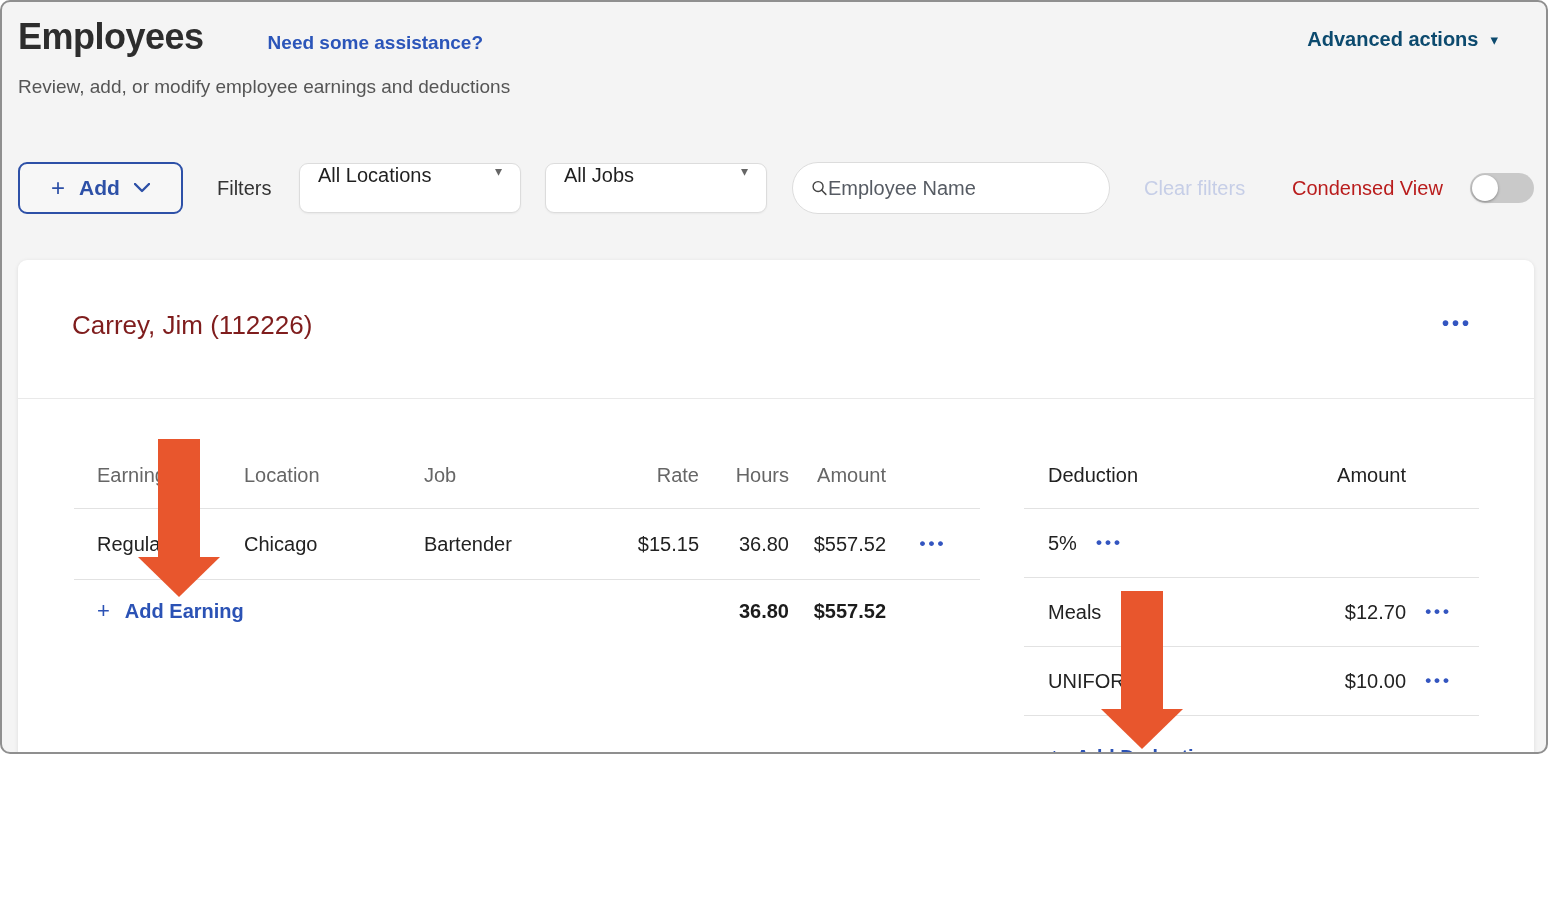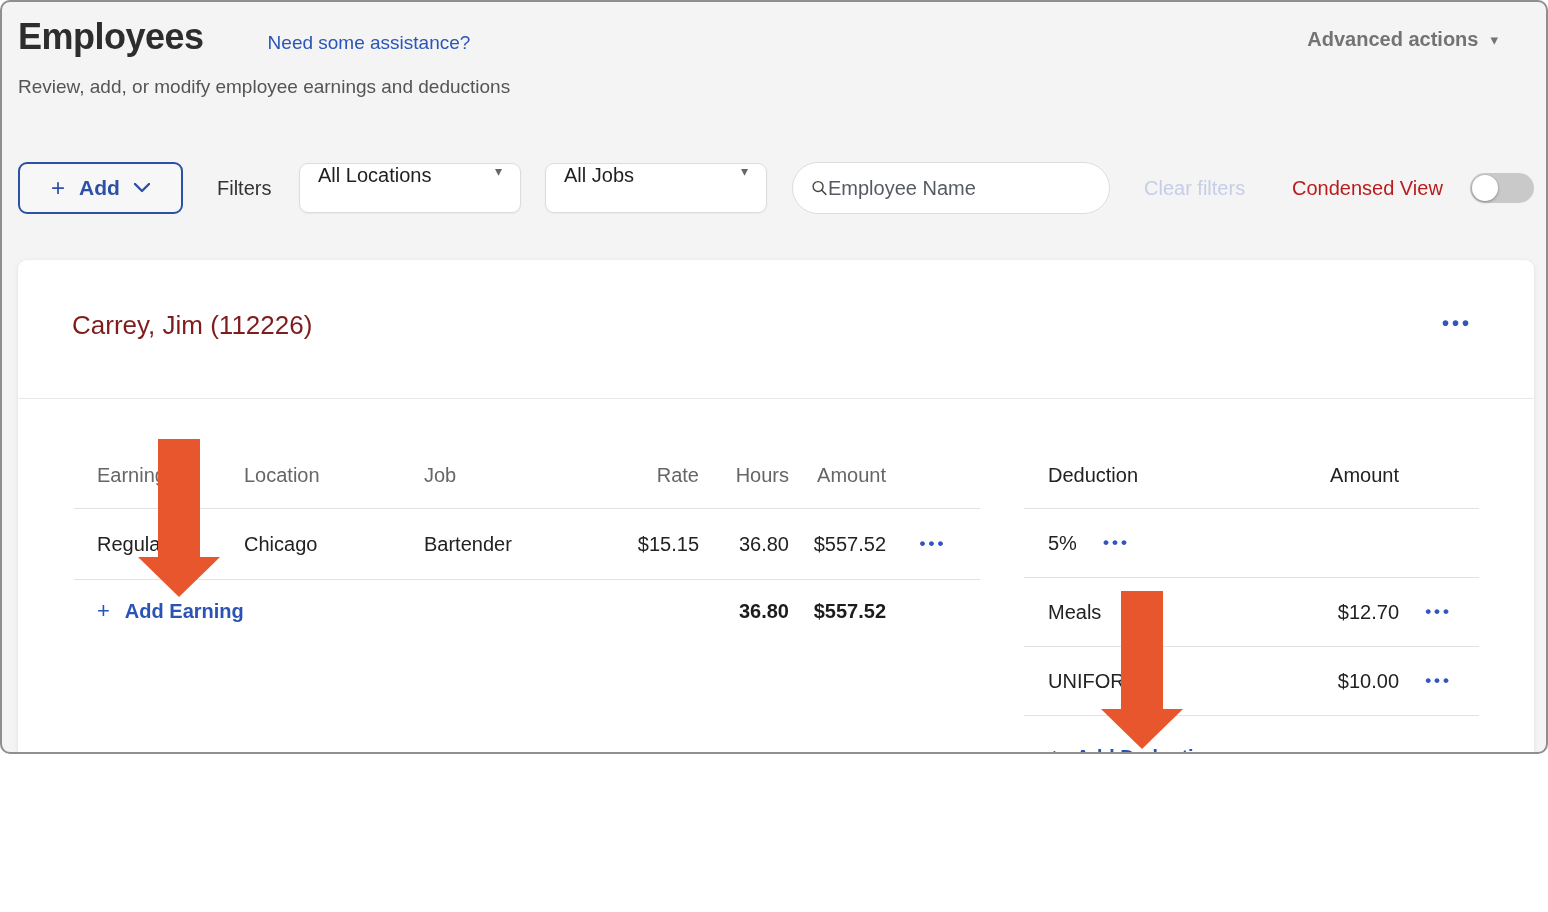--- a/index.html
+++ b/index.html
@@ -10,25 +10,25 @@
   }
   .screen {
     position:relative; width:1548px; height:754px;
     border:2px solid #8f8f8f; border-radius:10px;
     background:#f4f4f4; overflow:hidden;
   }
 
   
   .page-header { position:absolute; left:16px; top:14px; display:flex; align-items:baseline; gap:16px; }
   .page-title { font-size:36px; font-weight:700; color:#2d2d2d; letter-spacing:-0.5px; }
-  .assist-link { font-size:19px; font-weight:400; color:#2b55b9; cursor:pointer;padding-left:48px; }
+  .assist-link { font-size:19px; font-weight:700; color:#2b55b9; cursor:pointer;padding-left:48px; }
   .page-subtitle { position:absolute; left:16px; top:74px; font-size:19px; color:#555; }
   .advanced-actions {
     position:absolute; right:48px; top:26px; display:flex; align-items:center; gap:12px;
-    color:#737373; font-size:20px; font-weight:700; cursor:pointer;
+    color:#0c4a6e; font-size:20px; font-weight:700; cursor:pointer;
   }
   .caret { font-size:15px; line-height:1; }
 
   
   .toolbar { position:absolute; left:0; top:160px; width:100%; height:52px; }
   .add-btn {
     position:absolute; left:16px; top:0; width:165px; height:52px;
     border:2px solid #2d50a7; border-radius:9px; background:#f7f7f7;
     display:flex; align-items:center; justify-content:center; gap:14px;
     color:#2d50a7; cursor:pointer;
@@ -89,21 +89,21 @@
   .bold { font-weight:700; color:#1c1c1c; }
   .row-menu { text-align:center; }
   .row-menu .menu-dots { font-size:17px; }
 
   .add-link { display:flex; align-items:center; gap:15px; cursor:pointer; padding-left:23px; grid-column:1 / span 3; }
   .add-link .plus { color:#2b52b5; font-size:22px; }
   .add-link .lbl { color:#2b52b5; font-size:20px; font-weight:700; }
 
   
   .deductions { position:absolute; left:1006px; top:182px; width:455px; }
-  .d-row { display:flex; align-items:center; padding:0 27px 0 24px; gap:17px; }
+  .d-row { display:flex; align-items:center; padding:0 27px 0 24px; gap:10px; }
   .d-head { height:67px; border-bottom:1px solid #e2e2e2; }
   .d-item { height:69px; border-bottom:1px solid #e2e2e2; }
   .d-name { flex:1; font-size:20px; color:#222; }
   .d-amount { font-size:20px; color:#222; text-align:right; }
   .d-menu { width:36px; text-align:right; }
   .d-menu .menu-dots { font-size:17px; }
   .d-add { margin-top:28px; padding-left:24px; display:flex; align-items:center; gap:15px; cursor:pointer; }
   .d-add .plus { color:#2b52b5; font-size:22px; }
   .d-add .lbl { color:#2b52b5; font-size:20px; font-weight:700; }
 

